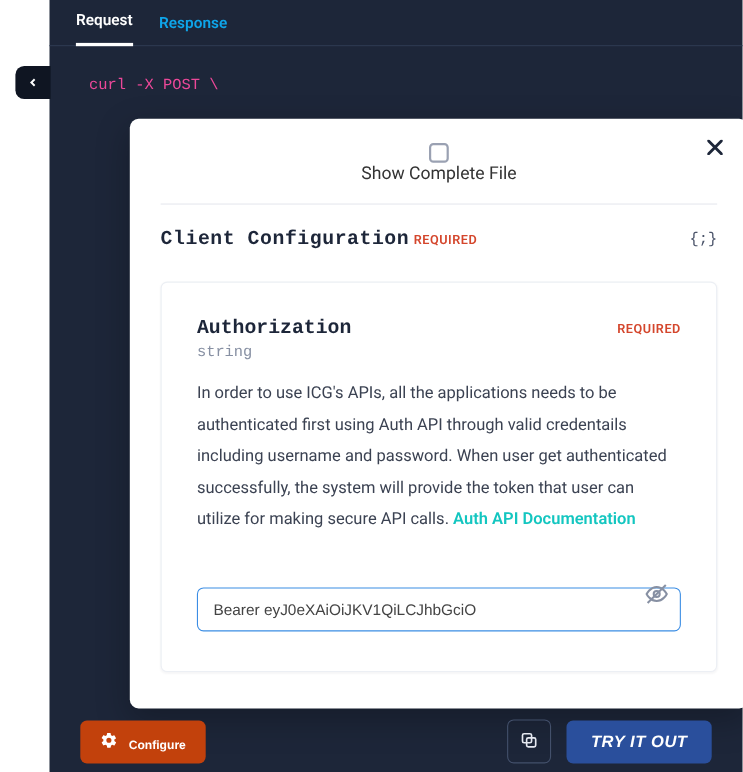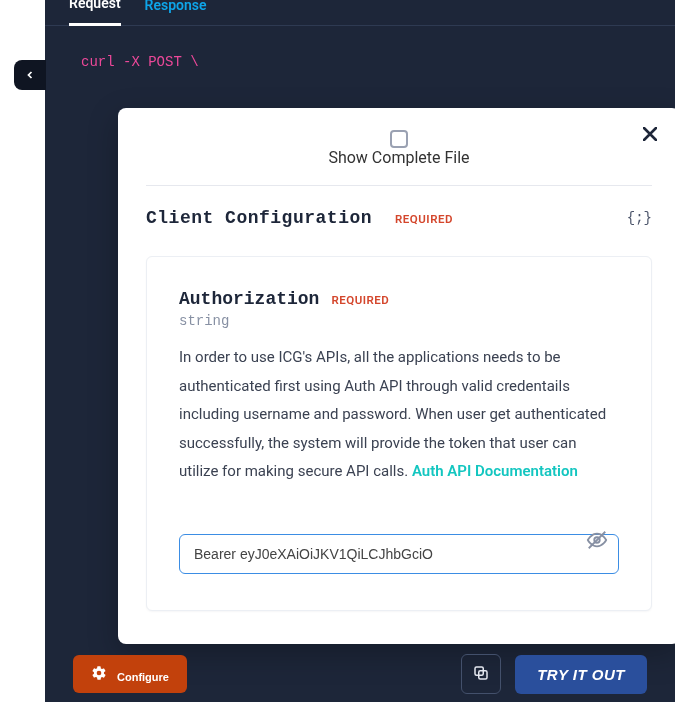--- a/index.html
+++ b/index.html
@@ -4,42 +4,42 @@
 <style>
   * { box-sizing: border-box; margin: 0; padding: 0; }
   html, body { width: 675px; height: 702px; overflow: hidden; font-family: -apple-system, BlinkMacSystemFont, "Segoe UI", Roboto, sans-serif; background: #fff; }
   .mono { font-family: ui-monospace, "SFMono-Regular", Menlo, Consolas, "Liberation Mono", monospace; }
 
   .app { position: absolute; left: 0; top: 0; width: 675px; height: 702px; }
   .dark-panel { position: absolute; left: 45px; top: 0; width: 630px; height: 702px; background: #1d2639; }
 
   .collapse-handle { position: absolute; left: 14px; top: 60px; width: 32px; height: 30px; background: #0f1522; border-radius: 8px 0 0 8px; display: flex; align-items: center; justify-content: center; color: #fff; cursor: pointer; }
 
-  .tabs { display: flex; gap: 24px; padding: 0 24px; border-bottom: 1px solid #2e3a52; height: 26px; align-items: flex-end; }
+  .tabs { display: flex; gap: 24px; padding: 0 24px; border-bottom: 1px solid #2e3a52; height: 42px; align-items: flex-end; }
   .tab { color: #0ea5e9; font-size: 14px; font-weight: 600; padding: 10px 0 12px; cursor: pointer; }
   .tab.active { color: #fff; border-bottom: 3px solid #fff; margin-bottom: -1px; }
 
   .code-area { padding: 28px 36px 0; color: #ec4899; font-size: 14px; }
 
   .popover { position: absolute; left: 73px; top: 108px; width: 562px; height: 536px; background: #fff; border-radius: 8px; box-shadow: 0 10px 30px rgba(0,0,0,.25); padding: 20px 28px 8px; }
   .close-btn { position: absolute; top: 14px; right: 18px; width: 24px; height: 24px; display:flex; align-items:center; justify-content:center; color:#1d2639; cursor:pointer; font-size:20px; font-weight:700; }
 
   .complete-row { display:flex; align-items:center; padding: 2px 0 18px; flex-direction: column; }
   .checkbox { width:18px; height:18px; border:2px solid #9aa1b2; border-radius:4px; cursor:pointer; }
   .complete-label { font-size:16px; color:#333; }
   .hr { height:1px; background:#e6e8ee; margin: 0 0 22px; }
 
   .section-header { display:flex; align-items:center; justify-content:space-between; }
-  .section-left { display:flex; align-items:baseline; gap:23px; }
+  .section-left { display:flex; align-items:baseline; gap:4px; }
   .section-title { font-size:18px; font-weight:700; color:#1d2639; letter-spacing:.5px; }
   .req-badge { font-size:11.5px; font-weight:600; letter-spacing:.5px; color:#d4462c; }
   .obj-icon { font-size:14px; color:#4a5369; }
 
   .card { margin-top: 28px; background:#fff; border:1px solid #eceff4; border-radius:6px; padding: 32px 32px 36px; box-shadow: 0 1px 2px rgba(16,24,40,.04); }
-  .field-header { display:flex; align-items:baseline; gap:12px; margin-bottom:4px; }
+  .field-header { display:flex; align-items:baseline; gap:12px; margin-bottom:4px;justify-content:space-between; }
   .field-name { font-size:18px; font-weight:700; color:#1d2639; }
   .field-type { font-size:14px; color:#8790a3; margin-top:2px; }
   .field-desc { font-size:15px; color:#3b4252; line-height:1.9; margin-top:14px; }
   .link { color:#13c6c0; font-weight:600; text-decoration:none; cursor:pointer; }
 
   .input-wrap { position:relative; margin-top:20px; }
   .token-input { width:100%; height:40px; border:1px solid #3b8de4; border-radius:6px; padding: 0 46px 0 14px; font-size:14px; color:#444; outline:none;margin-top:28px; }
   .eye-btn { position:absolute; right:10px; top:50%; transform:translateY(-50%); width:24px; height:24px; display:flex; align-items:center; justify-content:center; color:#8790a3; cursor:pointer; }
 
   .bottom-bar { position:absolute; left:0; right:0; bottom:0; height:56px; display:flex; align-items:center; justify-content:space-between; padding: 0 28px; }

